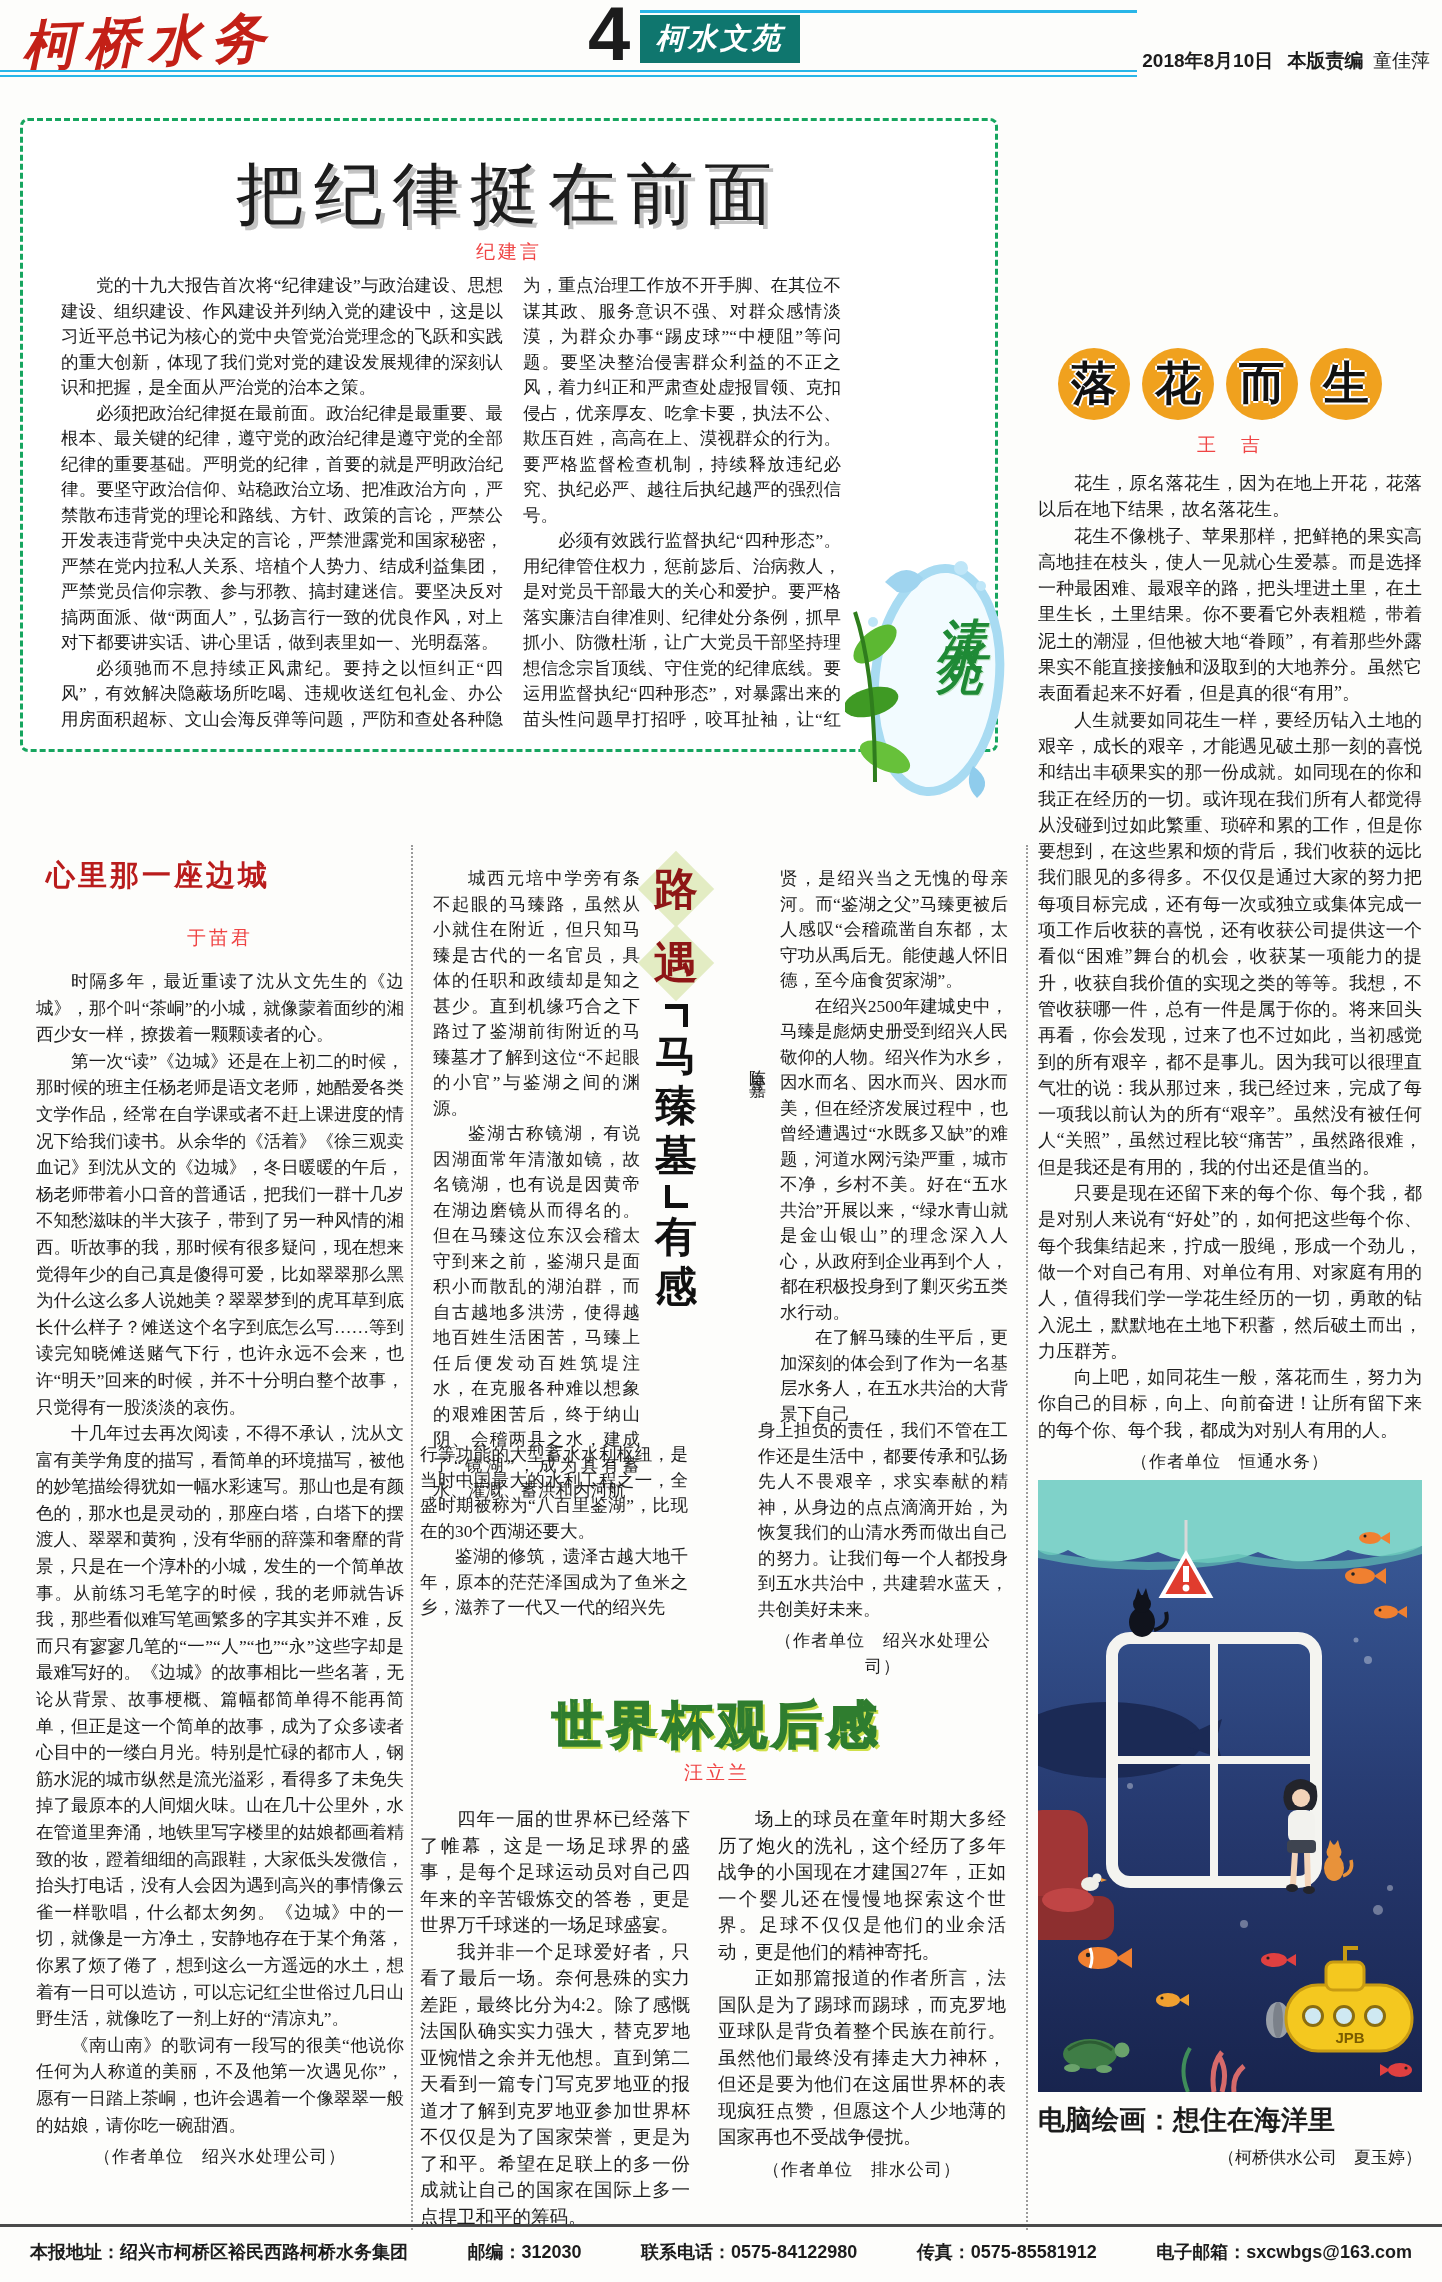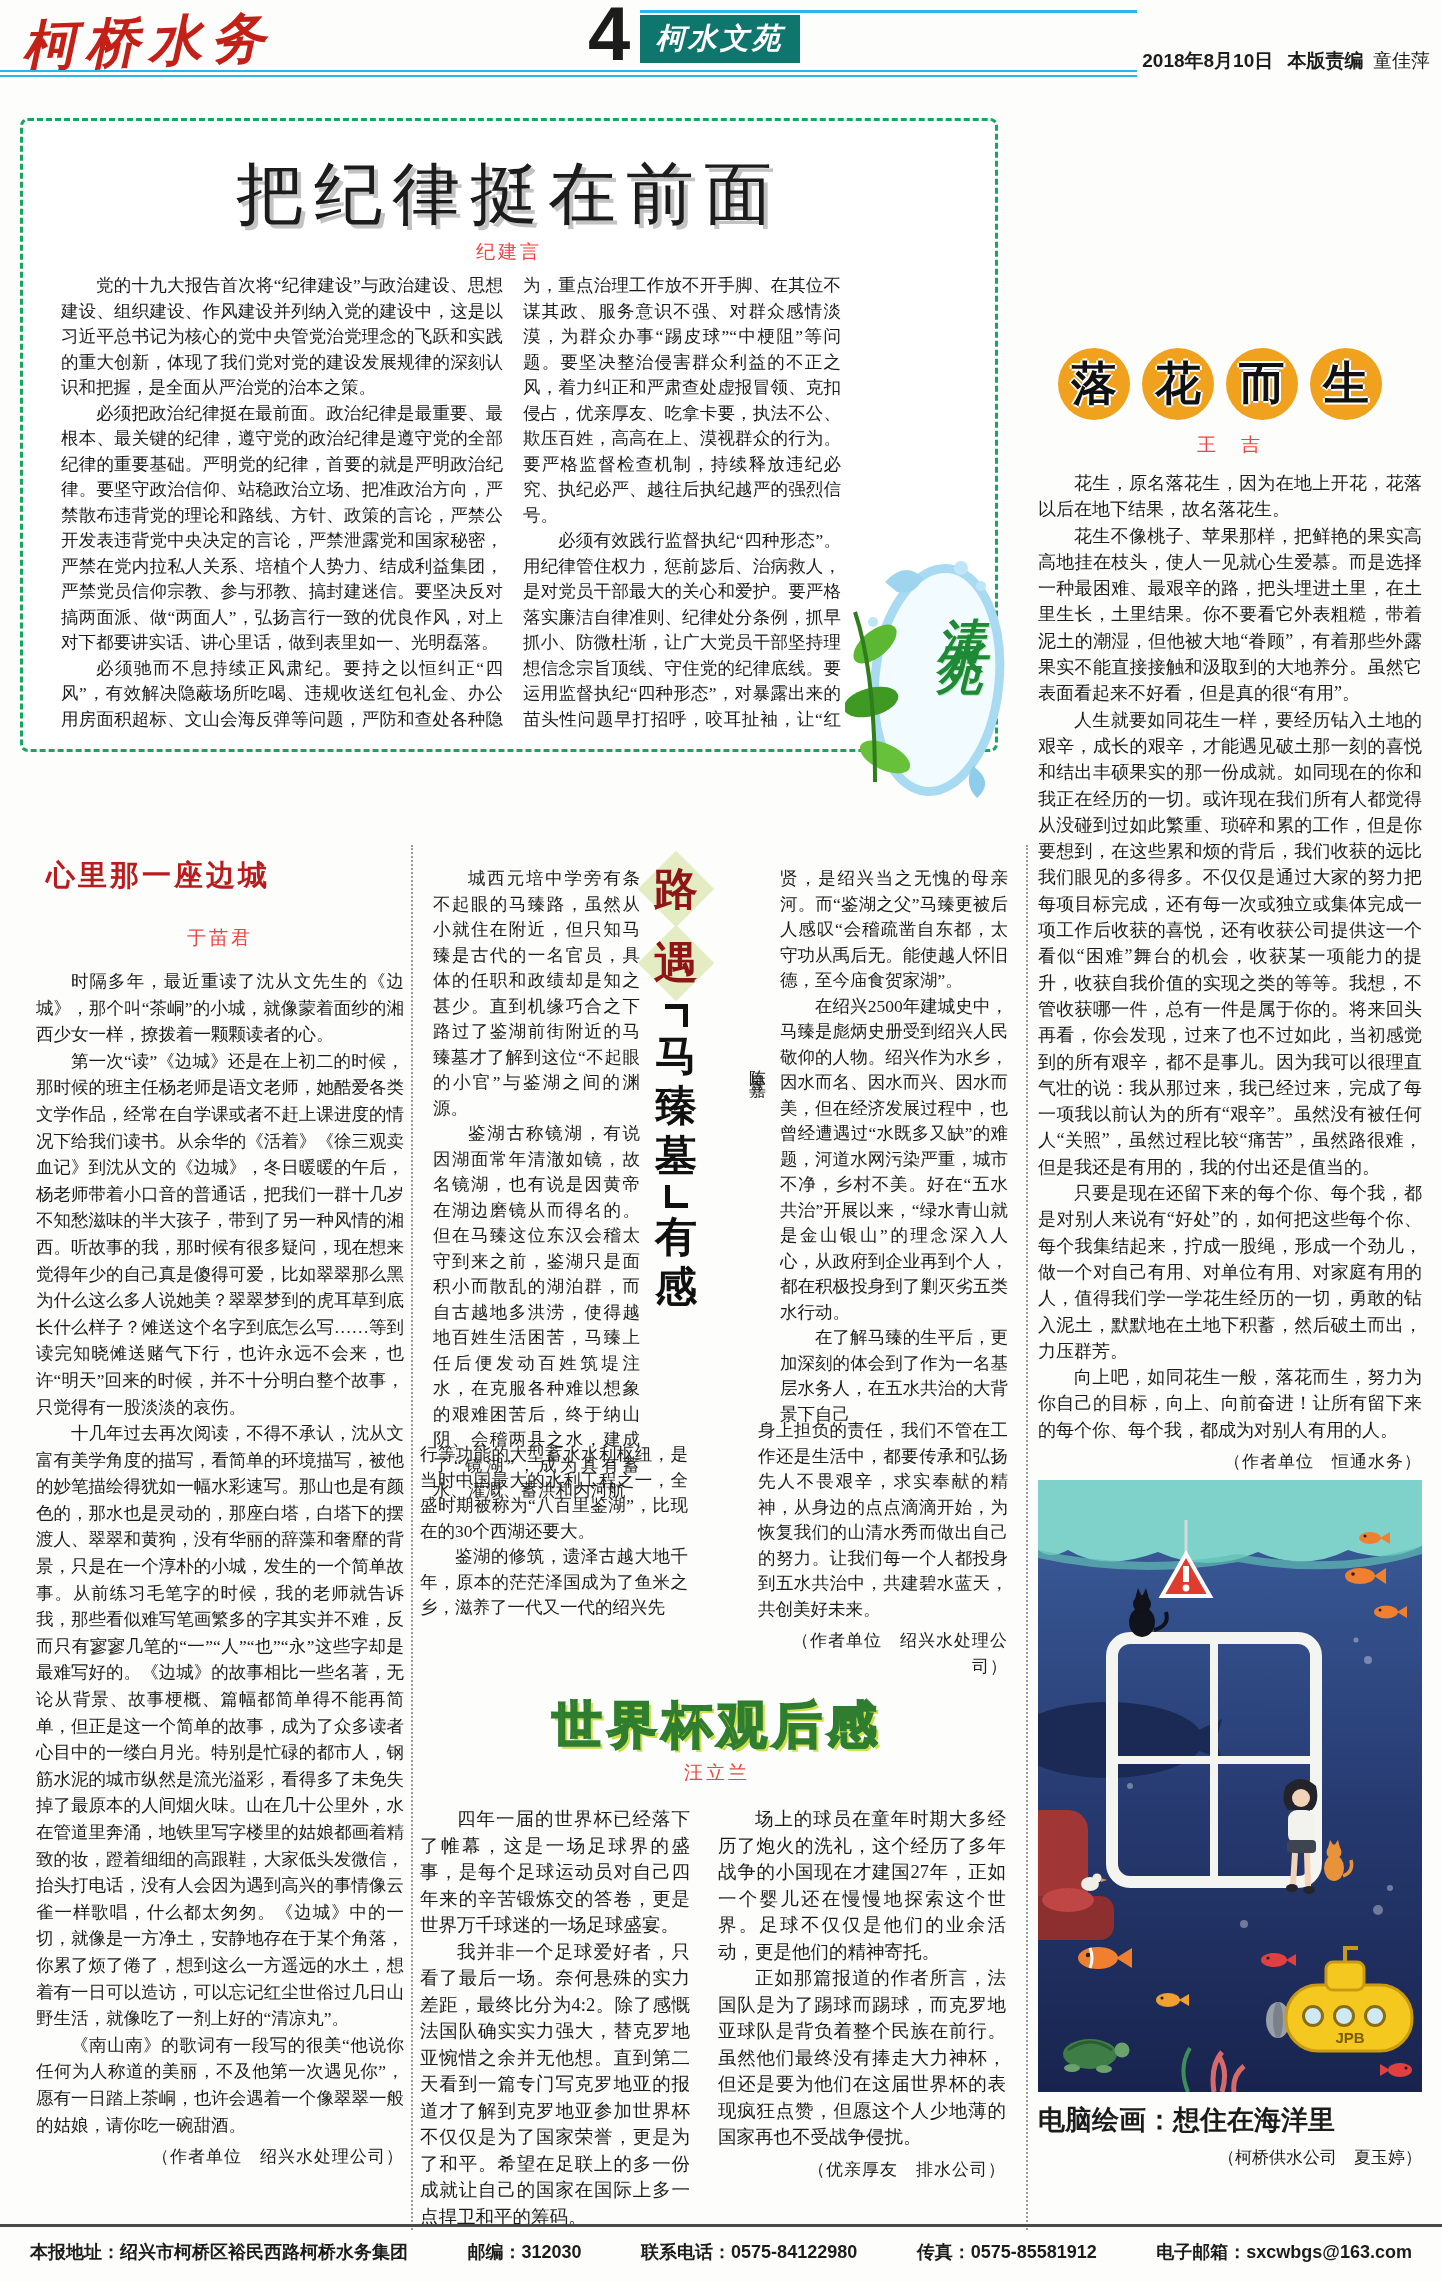--- a/index.html
+++ b/index.html
@@ -33,21 +33,21 @@
   .qsy-logo{left:845px;top:552px;width:160px;height:250px;}
   .qsy-text{position:absolute;right:14px;top:28px;writing-mode:vertical-rl;font-size:46px;font-weight:bold;
             color:#1f8a36;letter-spacing:16px;font-style:italic;text-shadow:1px 1px 0 #bfe3c4;}
   
   .vdiv{width:0;border-left:2px dotted #9a9a9a;}
   
   .left-title{left:46px;top:856px;width:360px;font-size:29px;font-weight:900;color:#b91c1c;letter-spacing:3px;
               font-family:"Liberation Sans","DejaVu Sans",sans-serif;white-space:nowrap;}
   .left-byline{left:36px;top:925px;width:368px;}
   .left-body{left:36px;top:968px;width:368px;font-size:17.5px;line-height:26.6px;}
-  .attribution{text-align:right;font-size:17px;margin-top:6px;letter-spacing:1px;}
+  .attribution{text-align:center;font-size:17px;margin-top:6px;letter-spacing:1px;}
   
   .mid-colA-n{left:433px;top:866px;width:207px;font-size:17.5px;line-height:25.5px;}
   .mid-colA-w{left:420px;top:1442px;width:268px;font-size:17.5px;line-height:25.5px;}
   .mid-title{left:642px;top:852px;width:68px;display:flex;flex-direction:column;align-items:center;}
   .diamond{width:54px;height:54px;background:#e3ecc3;transform:rotate(45deg);margin:10px 0;
            display:flex;align-items:center;justify-content:center;}
   .diamond span{transform:rotate(-45deg);font-size:44px;font-weight:900;color:#8e1616;
                 font-family:"Liberation Sans","DejaVu Sans",sans-serif;}
   .vt-char{font-size:42px;font-weight:900;line-height:50px;color:#111;}
   .vbr{width:18px;height:18px;margin:4px 0;}
@@ -209,21 +209,21 @@
 
   <div class="abs wc-title">世界杯观后感</div>
   <div class="abs byline wc-byline">汪立兰</div>
   <div class="abs wc-col wc-col1 body-text">
     <p>四年一届的世界杯已经落下了帷幕，这是一场足球界的盛事，是每个足球运动员对自己四年来的辛苦锻炼交的答卷，更是世界万千球迷的一场足球盛宴。</p>
     <p>我并非一个足球爱好者，只看了最后一场。奈何悬殊的实力差距，最终比分为4:2。除了感慨法国队确实实力强大，替克罗地亚惋惜之余并无他想。直到第二天看到一篇专门写克罗地亚的报道才了解到克罗地亚参加世界杯不仅仅是为了国家荣誉，更是为了和平。希望在足联上的多一份成就让自己的国家在国际上多一点捍卫和平的筹码。</p>
   </div>
   <div class="abs wc-col wc-col2 body-text">
     <p>场上的球员在童年时期大多经历了炮火的洗礼，这个经历了多年战争的小国现在才建国27年，正如一个婴儿还在慢慢地探索这个世界。足球不仅仅是他们的业余活动，更是他们的精神寄托。</p>
     <p>正如那篇报道的作者所言，法国队是为了踢球而踢球，而克罗地亚球队是背负着整个民族在前行。虽然他们最终没有捧走大力神杯，但还是要为他们在这届世界杯的表现疯狂点赞，但愿这个人少地薄的国家再也不受战争侵扰。</p>
-    <div class="attribution">（优亲厚友　排水公司）</div>
+    <div class="attribution">（作者单位　排水公司）</div>
   </div>
 
   <div class="abs illus">
     <svg width="384" height="612" viewBox="0 0 384 612">
       <defs>
         <linearGradient id="sea" x1="0" y1="0" x2="0" y2="1">
           <stop offset="0" stop-color="#3c5f9e"></stop>
           <stop offset="0.55" stop-color="#26396f"></stop>
           <stop offset="1" stop-color="#18244e"></stop>
         </linearGradient>

